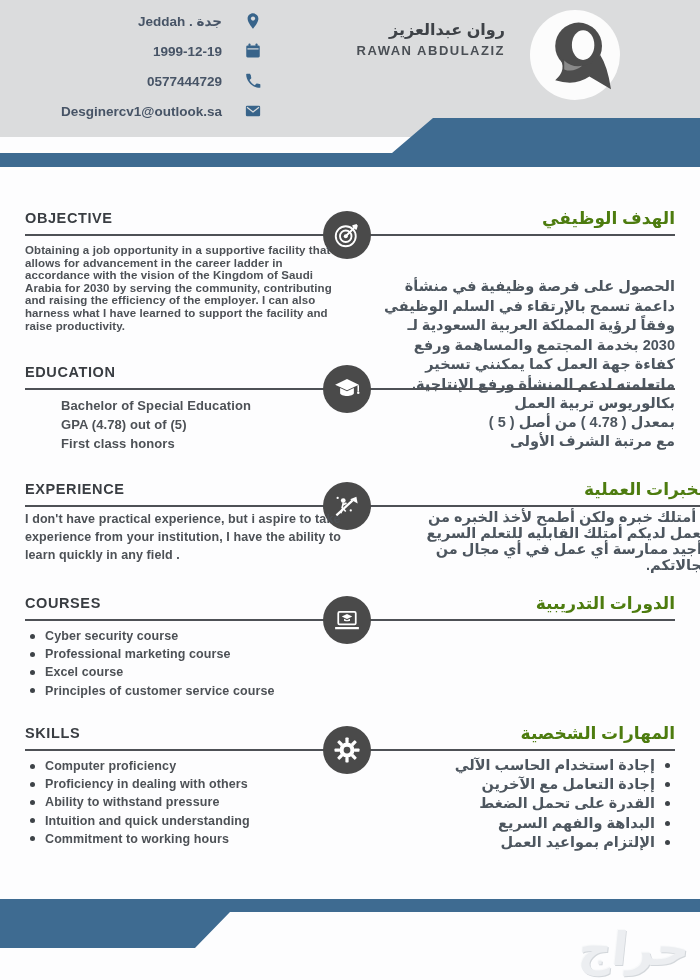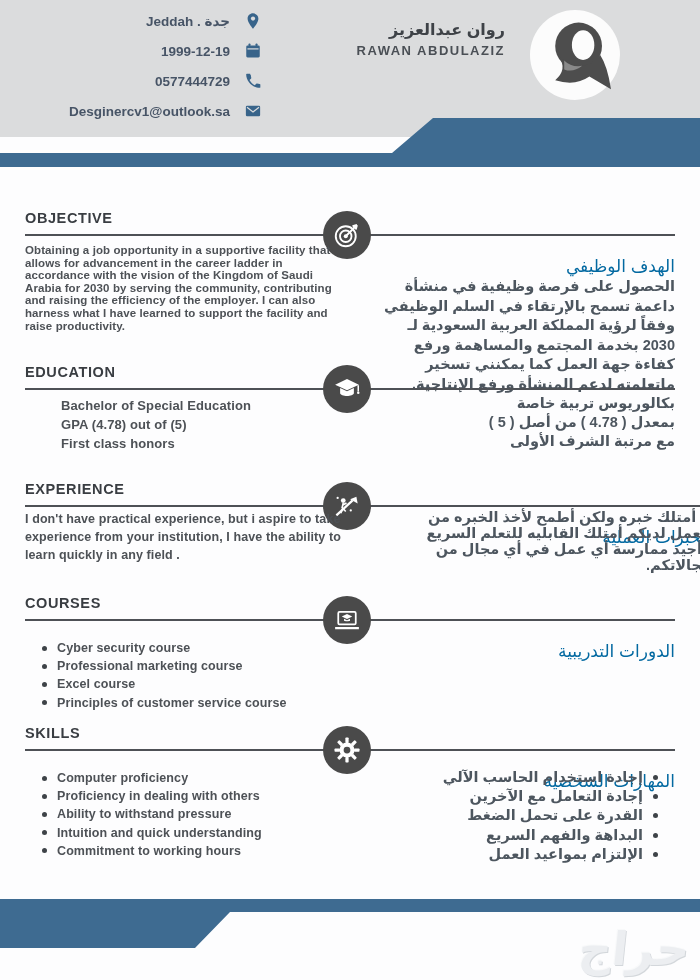--- a/index.html
+++ b/index.html
@@ -1,47 +1,47 @@
 <!DOCTYPE html>
 <html lang="en"><head>
 <meta charset="utf-8">
 <style>
   html,body{margin:0;padding:0;background:#fff;}
   #page{position:relative;width:700px;height:980px;background:#fdfdfe;overflow:hidden;
         font-family:"Liberation Sans","DejaVu Sans",sans-serif;}
   
   .header-band{position:absolute;left:0;top:0;width:700px;height:137px;background:#dbdcdd;}
   .contact{position:absolute;left:0;top:10px;width:262px;}
-  .contact-row{display:flex;justify-content:flex-end;align-items:center;height:22px;margin-bottom:8px;gap:14px;}
+  .contact-row{display:flex;justify-content:flex-end;align-items:center;height:22px;margin-bottom:8px;gap:22px;}
   .contact-text{font-size:13.5px;font-weight:700;color:#475466;}
   .contact-icon{width:18px;height:18px;flex:0 0 18px;}
   .name-block{position:absolute;right:195px;top:20px;text-align:right;}
   .name-ar{font-size:16px;font-weight:700;color:#3e4247;direction:rtl;}
   .name-en{font-size:13px;font-weight:700;color:#4a4f55;letter-spacing:1.5px;margin-top:4px;}
   .avatar{position:absolute;left:530px;top:10px;width:90px;height:90px;border-radius:50%;background:#fcfcfc;}
   .ribbon{position:absolute;left:0;}
   
   .sec{position:absolute;left:0;width:700px;}
   .rule{position:absolute;left:25px;right:25px;top:26px;height:2px;background:#4e5156;}
   .head-en{position:absolute;left:25px;top:2px;font-size:14.5px;font-weight:700;color:#393d42;letter-spacing:.6px;}
-  .head-ar{position:absolute;right:25px;top:0;font-size:17px;font-weight:400;color:#0369a1;direction:rtl;margin-top:48px;}
+  .head-ar{position:absolute;right:25px;top:0;font-size:17px;font-weight:700;color:#4d7c0f;direction:rtl;}
   .icon-circle{position:absolute;left:323px;top:3px;width:48px;height:48px;border-radius:50%;
                background:#4a4a4a;display:flex;align-items:center;justify-content:center;}
   .icon-circle svg{width:30px;height:30px;}
   .body-en{position:absolute;left:25px;width:312px;font-size:11.5px;font-weight:700;color:#4d5156;
            line-height:12.6px;letter-spacing:.1px;}
   .body-ar{position:absolute;right:25px;width:302px;font-size:14.5px;font-weight:700;color:#4d565f;
            direction:rtl;text-align:right;line-height:19.5px;}
   .loose-en{font-size:12.5px;line-height:17.8px;width:330px;}
   .loose-ar{line-height:16px;}
   ul.lines{list-style:none;margin:0;padding:0;}
   ul.lines li{line-height:19px;padding-left:36px;}
   .ed-en li{font-size:13px;line-height:19.5px;}
   .ed-ar li{line-height:21.5px;}
-  ul.bullets{list-style:none;margin:12px;padding:0;}
+  ul.bullets{list-style:none;margin:0;padding:0;}
   .list-en li{position:relative;padding-left:20px;line-height:18.2px;font-size:12.5px;}
   .list-en li::before{content:"";position:absolute;left:5px;top:6.5px;width:5px;height:5px;border-radius:50%;background:#3e4348;}
   .list-ar li{position:relative;padding-right:20px;line-height:19.2px;}
   .list-ar li::before{content:"";position:absolute;right:5px;top:7px;width:5px;height:5px;border-radius:50%;background:#3e4348;}
   
   #sec-objective{top:208px;height:154px;}
   #sec-education{top:362px;height:117px;}
   #sec-experience{top:479px;height:114px;padding-left:36px;}
   #sec-courses{top:593px;height:130px;}
   #sec-skills{top:723px;height:150px;}
@@ -132,21 +132,21 @@
         <path d="M21 9v5" stroke="#fff" stroke-width="1.2"></path>
           <circle cx="21" cy="15" r="1" fill="#fff"></circle>
       </svg>
     </div>
     <ul class="body-en lines ed-en" style="top:34px;">
         <li>Bachelor of Special Education</li>
         <li>GPA (4.78) out of (5)</li>
         <li>First class honors</li>
       </ul>
     <ul class="body-ar lines ed-ar" style="top:32px;">
-        <li>بكالوريوس تربية خاصة</li>
+        <li>بكالوريوس تربية العمل</li>
         <li>بمعدل ( 4.78 ) من أصل ( 5 )</li>
         <li>مع مرتبة الشرف الأولى</li>
       </ul>
   </div>
 
   <div class="sec" id="sec-experience">
     <div class="rule"></div>
     <div class="head-en">EXPERIENCE</div>
     <div class="head-ar">الخبرات العملية</div>
     <div class="icon-circle">

